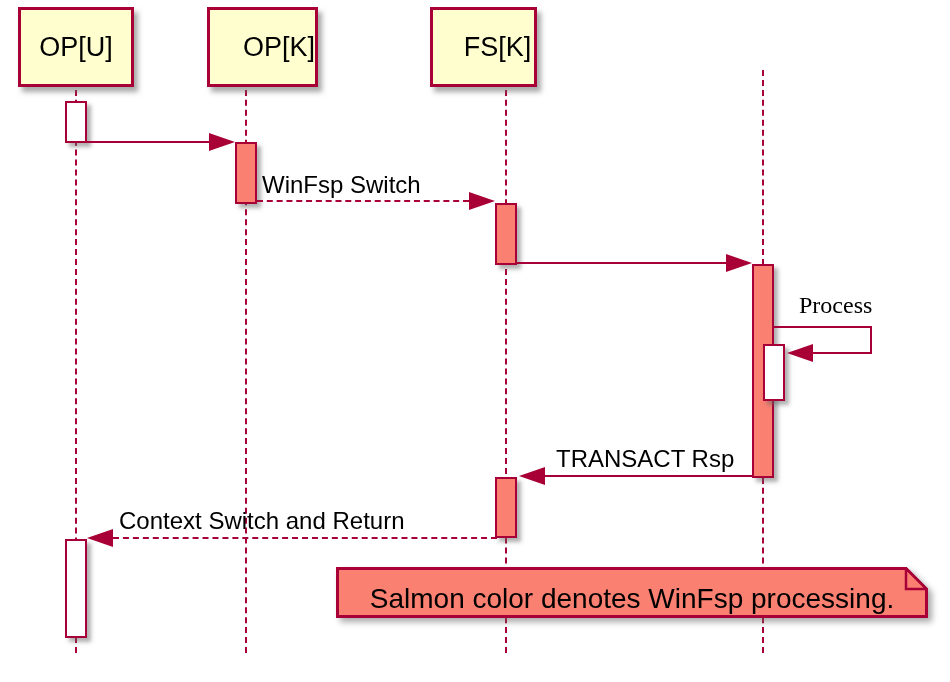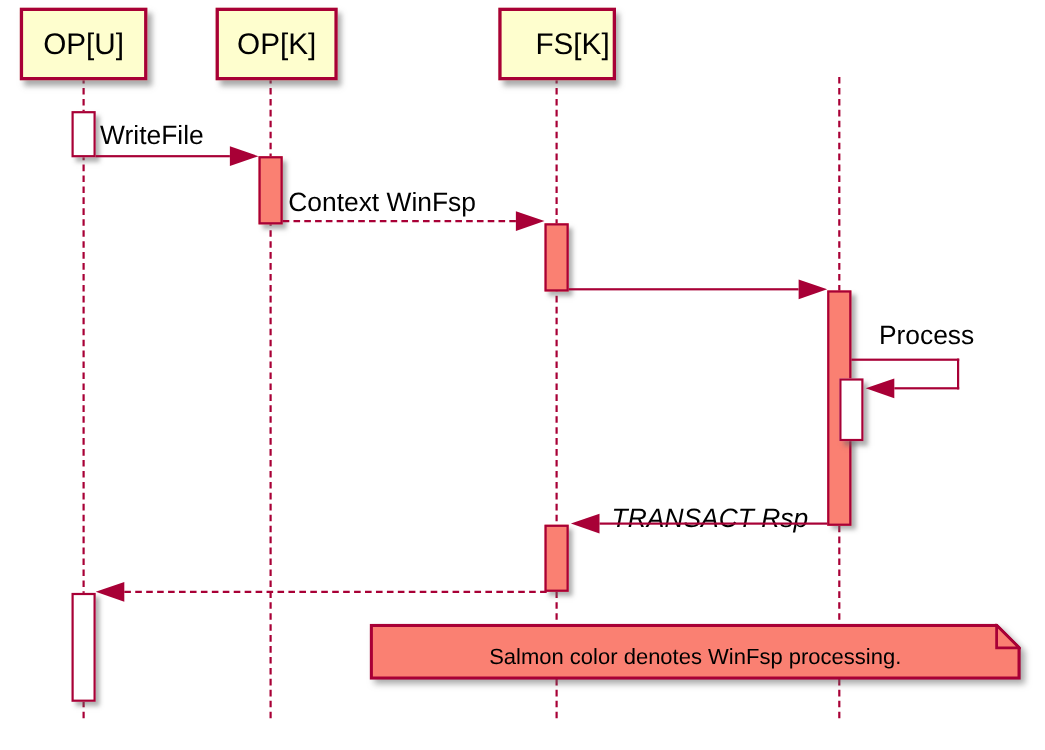--- a/index.html
+++ b/index.html
@@ -5,21 +5,21 @@
   html,body{margin:0;padding:0;background:#ffffff;}
   *{box-sizing:border-box;}
   #canvas{
     position:relative;width:950px;height:682px;background:#ffffff;overflow:hidden;
     font-family:"Liberation Sans", sans-serif;color:#000;
   }
   
   .lifeline{position:absolute;top:70px;height:583px;width:0;border-left:2px dashed #A80036;}
   
   .participant{
-    position:absolute;top:7px;height:66px;background:#FEFECE;border:3px solid #A80036;
+    position:absolute;top:7px;height:80px;background:#FEFECE;border:3px solid #A80036;
     display:flex;align-items:center;justify-content:center;
     font-size:27px;box-shadow:4px 5px 5px rgba(100,100,100,0.55);z-index:4;
   }
   
   .activation{
     position:absolute;width:22px;border:2px solid #A80036;
     box-shadow:4px 4px 4px rgba(100,100,100,0.5);z-index:2;
   }
   .act-white{background:#ffffff;}
   .act-salmon{background:#FA8072;}
@@ -31,71 +31,71 @@
   .arrow-right{position:absolute;width:0;height:0;z-index:3;
     border-top:9px solid transparent;border-bottom:9px solid transparent;border-left:26px solid #A80036;}
   .arrow-left{position:absolute;width:0;height:0;z-index:3;
     border-top:9px solid transparent;border-bottom:9px solid transparent;border-right:26px solid #A80036;}
   
   .msg-label{position:absolute;font-size:24px;white-space:nowrap;z-index:3;}
   
   .note-wrap{position:absolute;left:336px;top:567px;width:592px;height:51px;z-index:5;
     filter:drop-shadow(4px 4px 3px rgba(100,100,100,0.55));}
   .note-text{position:absolute;left:0;top:0;width:592px;height:63px;z-index:6;
-    display:flex;align-items:center;justify-content:center;font-size:20px;white-space:nowrap;}
+    display:flex;align-items:center;justify-content:center;font-size:28px;white-space:nowrap;}
 </style>
 </head>
 <body>
 
 <div id="canvas">
 
   <div class="lifeline" style="left:75px;"></div>
   <div class="lifeline" style="left:245px;"></div>
   <div class="lifeline" style="left:505px;"></div>
   <div class="lifeline" style="left:762px;"></div>
 
   <div class="participant" style="left:18px;width:116px;">
     <span>OP[U]</span>
   </div>
-  <div class="participant" style="left:196px;width:111px;">
+  <div class="participant" style="left:207px;width:111px;justify-content:flex-end;">
     <span>OP[K]</span>
   </div>
-  <div class="participant" style="left:453px;width:107px;padding-left:28px;">
+  <div class="participant" style="left:430px;width:107px;padding-left:28px;">
     <span>FS[K]</span>
   </div>
 
   <div class="activation act-white" style="left:65px;top:101px;height:42px;"></div>
   <div class="activation act-salmon" style="left:235px;top:142px;height:62px;"></div>
   <div class="activation act-salmon" style="left:495px;top:203px;height:62px;"></div>
   <div class="activation act-salmon" style="left:752px;top:264px;height:214px;"></div>
   <div class="activation act-white" style="left:763px;top:344px;height:57px;z-index:3;"></div>
   <div class="activation act-salmon" style="left:495px;top:477px;height:61px;"></div>
   <div class="activation act-white" style="left:65px;top:539px;height:99px;"></div>
 
-  <div class="msg-label" style="left:91px;top:110px;">WriteFile</div>
   <div class="msg-line" style="left:87px;top:141px;width:122px;"></div>
   <div class="arrow-right" style="left:209px;top:133px;"></div>
 
-  <div class="msg-label" style="left:262px;top:171px;">Context WinFsp</div>
+  <div class="msg-label" style="left:262px;top:171px;">WinFsp Switch</div>
   <div class="msg-line dashed" style="left:257px;top:200px;width:212px;"></div>
   <div class="arrow-right" style="left:469px;top:192px;"></div>
 
   <div class="msg-line" style="left:517px;top:262px;width:209px;"></div>
   <div class="arrow-right" style="left:726px;top:254px;"></div>
 
-  <div class="msg-label" style="left:799px;top:292px;">Process</div>
+  <div class="msg-label" style="left:799px;top:292px;font-family:Liberation Serif, serif;">Process</div>
   <div class="msg-line" style="left:774px;top:326px;width:98px;"></div>
   <div class="vert-line" style="left:870px;top:326px;height:28px;"></div>
   <div class="msg-line" style="left:813px;top:352px;width:59px;"></div>
   <div class="arrow-left" style="left:787px;top:344px;"></div>
 
-  <div class="msg-label" style="left:556px;top:458px;font-style:italic;">TRANSACT Rsp</div>
+  <div class="msg-label" style="left:556px;top:445px;">TRANSACT Rsp</div>
   <div class="msg-line" style="left:545px;top:475px;width:207px;"></div>
   <div class="arrow-left" style="left:519px;top:467px;"></div>
 
+  <div class="msg-label" style="left:119px;top:507px;">Context Switch and Return</div>
   <div class="msg-line dashed" style="left:113px;top:537px;width:384px;"></div>
   <div class="arrow-left" style="left:87px;top:529px;"></div>
 
   <div class="note-wrap">
     <svg width="592" height="51" viewBox="0 0 592 51">
       <polygon points="1.5,1.5 570,1.5 590.5,22 590.5,49.5 1.5,49.5" fill="#FA8072" stroke="#A80036" stroke-width="3" stroke-linejoin="miter"></polygon>
       <polygon points="570,1.5 570,22 590.5,22" fill="#FA8072" stroke="#A80036" stroke-width="2.5"></polygon>
     </svg>
     <div class="note-text">Salmon color denotes WinFsp processing.</div>
   </div>

